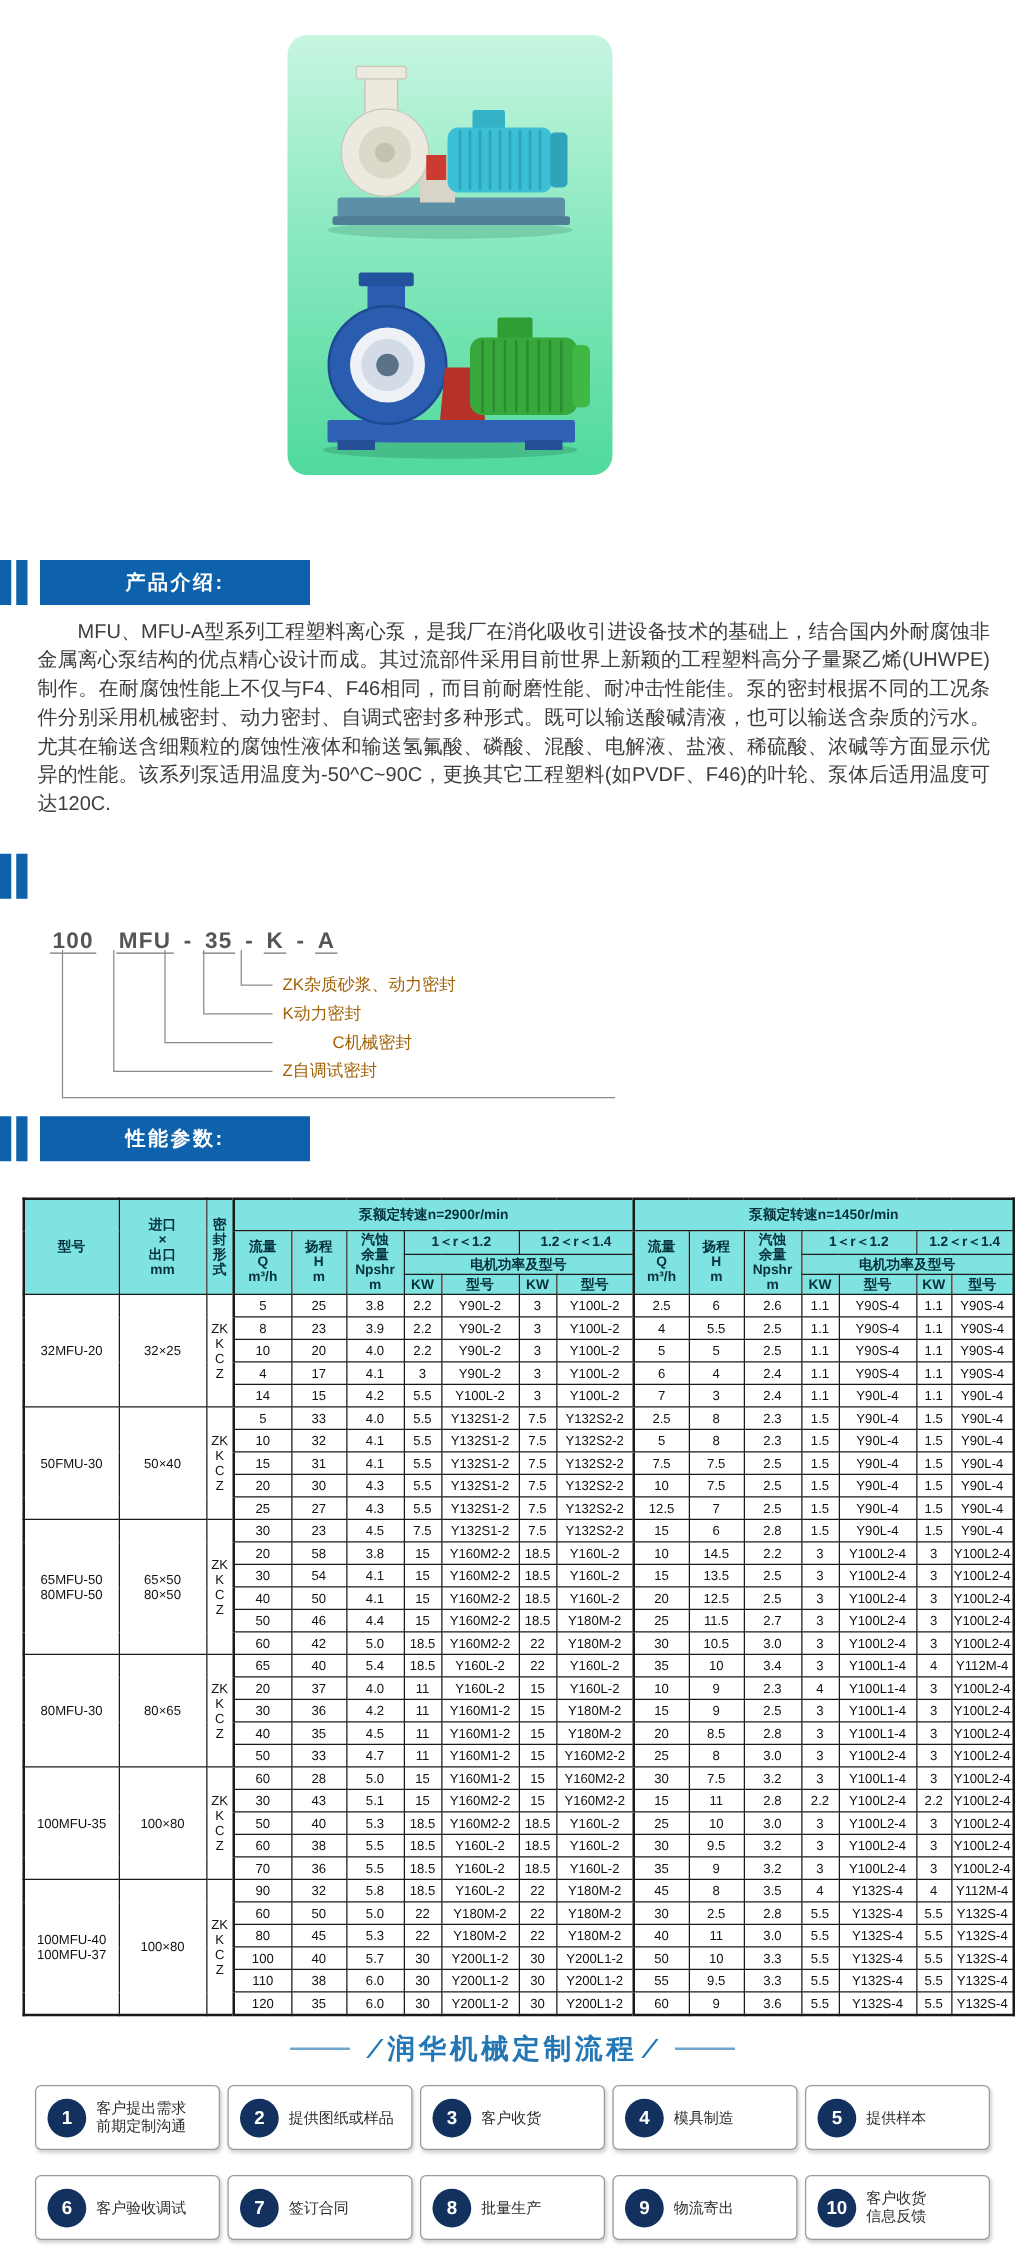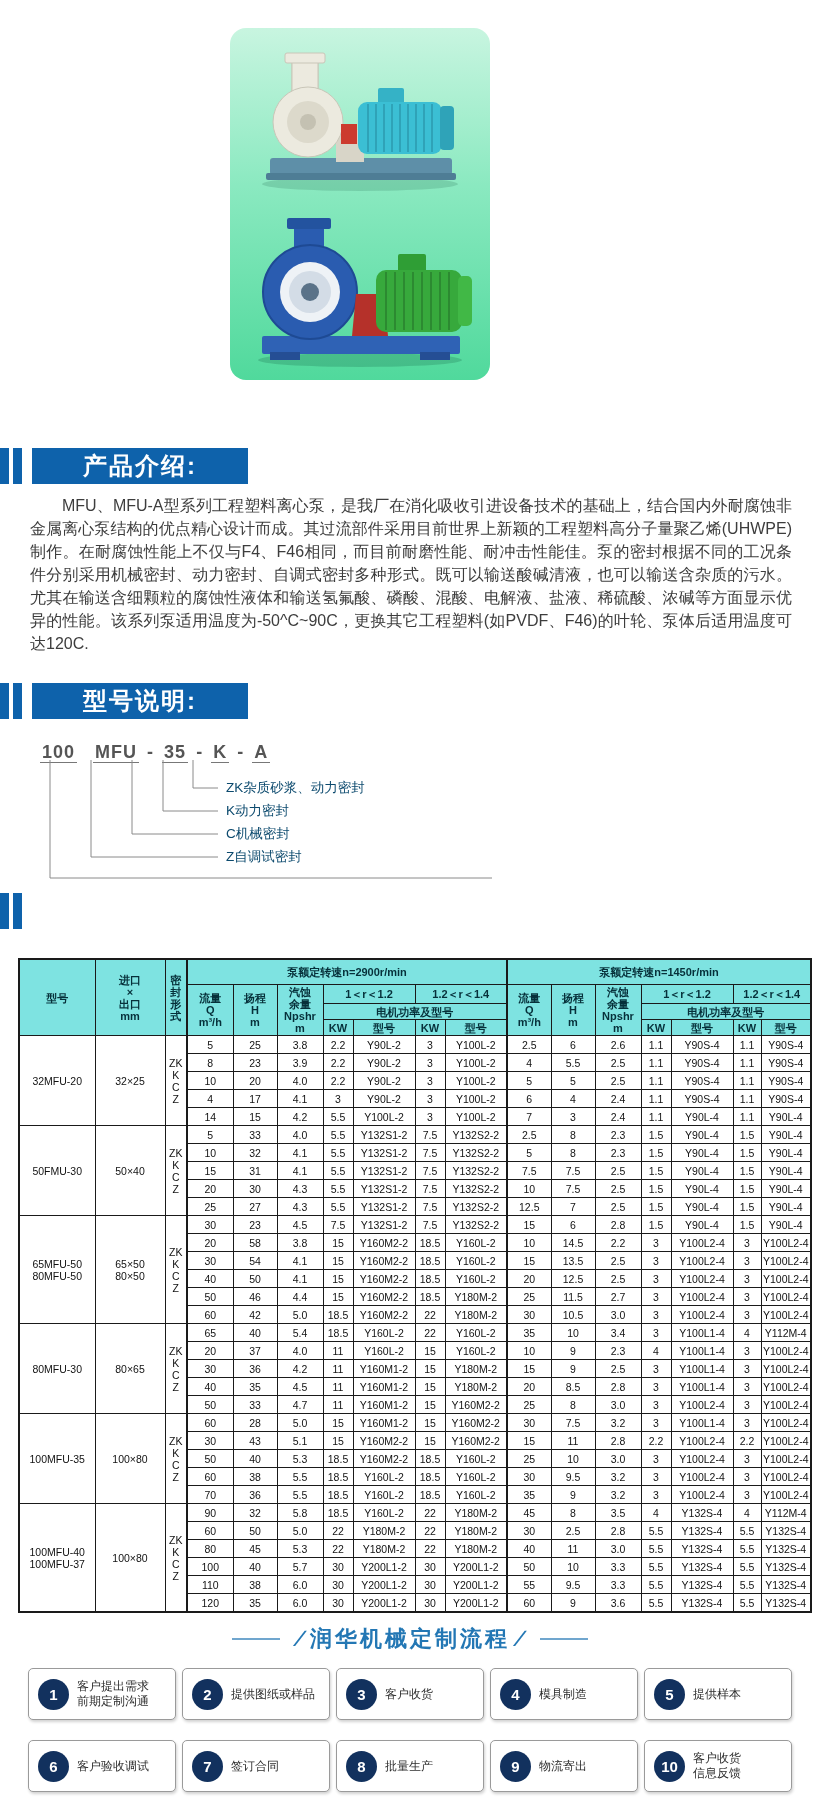--- a/index.html
+++ b/index.html
@@ -8,34 +8,34 @@
 
   
   .photo-panel{position:absolute;left:230px;top:28px;width:260px;height:352px;border-radius:16px;
                background:linear-gradient(180deg,var(--photo-top,#c8f5e0) 0%,#8ae9c0 45%,var(--photo-bot,#50d99c) 100%);
                display:flex;flex-direction:column;align-items:center;justify-content:space-between;padding:10px 0;box-sizing:border-box;}
 
   
   .sec{position:absolute;left:0;height:36px;display:flex;align-items:stretch;}
   .sec .bar{width:9px;background:var(--accent,#0e62ab);margin-right:4px;}
   .sec .titlebox{width:216px;margin-left:6px;background:var(--accent,#0e62ab);color:#fff;
-                 font-size:24px;font-weight:bold;letter-spacing:2px;display:flex;align-items:center;justify-content:center;}
+                 font-size:16px;font-weight:bold;letter-spacing:2px;display:flex;align-items:center;justify-content:center;}
 
   
   .intro-text{position:absolute;left:30px;top:494px;width:762px;font-size:16px;line-height:23px;
               color:#3d3d3d;text-align:justify;}
   .intro-text p{margin:0;text-indent:2em;}
 
   
   .diagram{position:absolute;left:30px;top:742px;width:770px;height:150px;}
   .code-line{position:absolute;left:8px;top:0;font-size:18px;font-weight:bold;color:#555;letter-spacing:1px;white-space:nowrap;}
   .code-line .tok{border-bottom:1px solid #777;padding:0 2px;margin:0 2px;}
   .code-line .gap{display:inline-block;width:12px;}
   .diagram svg{position:absolute;left:0;top:18px;}
-  .dlabel{position:absolute;left:196px;font-size:13.5px;color:#0c4a6e;white-space:nowrap;}
+  .dlabel{position:absolute;left:196px;font-size:13.5px;color:#a16207;white-space:nowrap;}
 
   
   table.params{position:absolute;left:18px;top:958px;width:792px;border-collapse:collapse;table-layout:fixed;
                border:2px solid #1a1a1a;}
   table.params th,table.params td{border:1px solid #1a1a1a;text-align:center;vertical-align:middle;padding:0;overflow:hidden;}
   table.params thead th{background:var(--cyan,#7ee3e1);font-size:11px;line-height:12px;font-weight:bold;color:#06303a;white-space:pre-line;}
   table.params tbody td{font-size:10.5px;height:17px;line-height:12px;color:#111;white-space:pre-line;background:#fff;}
   tr.h1 th{height:24px;} tr.h2 th{height:18px;} tr.h3 th{height:15px;} tr.h4 th{height:15px;margin-left:44px;}
   .group-start td{border-top:2px solid #1a1a1a;}
   .sec-split{border-left:2px solid #1a1a1a !important;}
@@ -103,21 +103,20 @@
     <span class="titlebox">产品介绍:</span>
   </div>
 
   <div class="intro-text">
     <p>MFU、MFU-A型系列工程塑料离心泵，是我厂在消化吸收引进设备技术的基础上，结合国内外耐腐蚀非金属离心泵结构的优点精心设计而成。其过流部件采用目前世界上新颖的工程塑料高分子量聚乙烯(UHWPE)制作。在耐腐蚀性能上不仅与F4、F46相同，而目前耐磨性能、耐冲击性能佳。泵的密封根据不同的工况条件分别采用机械密封、动力密封、自调式密封多种形式。既可以输送酸碱清液，也可以输送含杂质的污水。尤其在输送含细颗粒的腐蚀性液体和输送氢氟酸、磷酸、混酸、电解液、盐液、稀硫酸、浓碱等方面显示优异的性能。该系列泵适用温度为-50^C~90C，更换其它工程塑料(如PVDF、F46)的叶轮、泵体后适用温度可达120C.</p>
   </div>
 
   <div class="sec" style="top:683px;">
     <span class="bar"></span>
     <span class="bar"></span>
-    <span class="titlebox">型号说明:</span>
   </div>
 
   <div class="diagram">
     <div class="code-line">
       <span class="tok">100</span><span class="gap"></span><span class="tok">MFU</span>
       <span>-</span>
       <span class="tok">35</span>
       <span>-</span>
       <span class="tok">K</span>
       <span>-</span>
@@ -125,27 +124,28 @@
     </div>
     <svg width="480" height="125" viewBox="0 0 480 125">
       <path d="M163,0 V28 H188" stroke="#8a8a8a" fill="none"></path>
       <path d="M133,0 V51 H188" stroke="#8a8a8a" fill="none"></path>
       <path d="M102,0 V74 H188" stroke="#8a8a8a" fill="none"></path>
       <path d="M61,0 V97 H188" stroke="#8a8a8a" fill="none"></path>
       <path d="M20,0 V118 H462" stroke="#8a8a8a" fill="none"></path>
     </svg>
     <span class="dlabel" style="top:37px;">ZK杂质砂浆、动力密封</span>
     <span class="dlabel" style="top:60px;">K动力密封</span>
-    <span class="dlabel" style="top:83px;">C机械密封</span>
+    <span class="dlabel" style="top:83px;margin-left:40px;">C机械密封</span>
     <span class="dlabel" style="top:106px;">Z自调试密封</span>
   </div>
 
   <div class="sec" style="top:893px;">
     <span class="bar"></span>
     <span class="bar"></span>
+    <span class="titlebox">性能参数:</span>
   </div>
 
   <table class="params">
     <colgroup>
       <col style="width:76px">
         <col style="width:70px">
         <col style="width:22px">
       <col style="width:46px">
         <col style="width:44px">
         <col style="width:46px">

